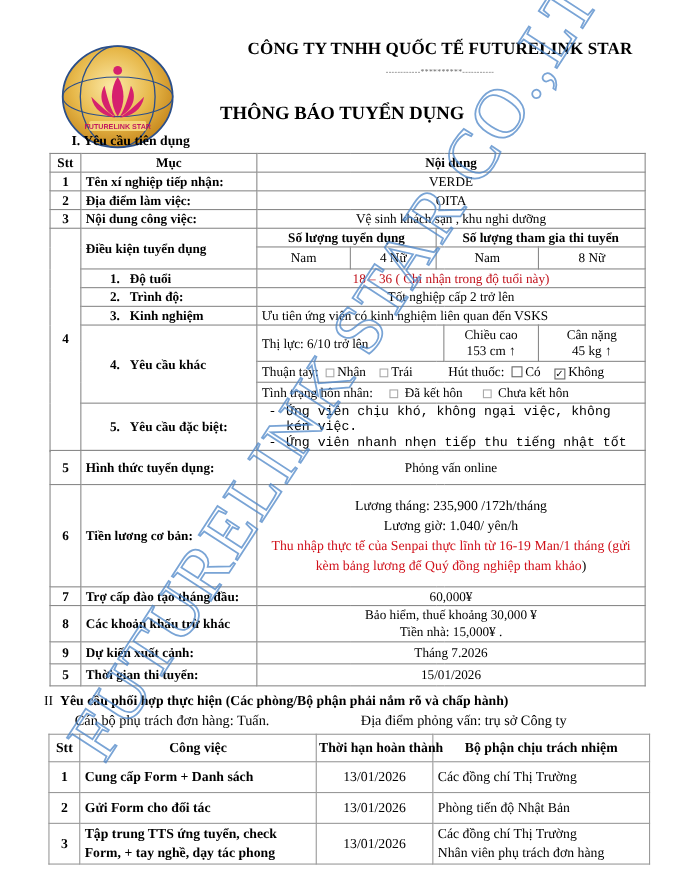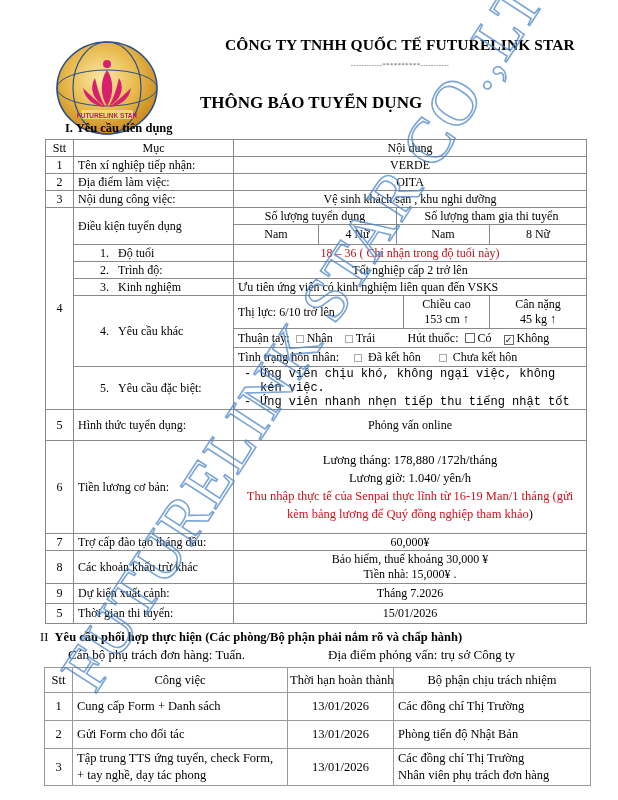--- a/index.html
+++ b/index.html
@@ -8,21 +8,21 @@
   .abs { position:absolute; }
   .logo { left:55px; top:40px; width:104px; height:96px; }
   .company { left:200px; top:36px; width:400px; text-align:center; font-weight:bold; font-size:15.5px; letter-spacing:0.1px; }
   .sep { left:325px; top:61px; width:150px; text-align:center; font-size:7px; color:#555; letter-spacing:0.3px; }
   .title { left:200px; top:93px; width:400px; text-align:left; font-weight:bold; font-size:17px; }
   .sec1 { left:65px; top:121px; font-weight:bold; font-size:12.5px; }
   table { border-collapse:collapse; font-size:12px; }
   td, th { border:1px solid #8a8a8a; padding:0 4px; line-height:15px; }
   .t1 { left:45px; top:139px; width:541px; table-layout:fixed; }
   .t1 td { height:16px; }
-  .b { font-weight:normal; }
+  .b { font-weight:bold; }
   .c { text-align:center; }
   .red { color:#c0101a; }
   .red-b { color:#d0101a; font-weight:normal; }
   .ind { padding-left:26px; }
   .sub { display:inline-block; width:18px; }
   .chk { display:inline-block; width:8px; height:8px; border:1px solid #666; vertical-align:-1px; margin:0 3px; font-size:9px; line-height:8px; text-align:center; }
   .chk.small { width:6px; height:6px; border-color:#aaa; }
   .chk.on::after { content:"✓"; font-size:9px; }
   .bullets { margin:0; padding:0; list-style:none; }
   .bullets li { padding-left:22px; position:relative; line-height:14px;font-family:Liberation Mono, monospace; }
@@ -169,21 +169,21 @@
   <tr>
     <td class="b c" style="height:30px">5</td>
     <td class="b">Hình thức tuyển dụng:</td>
     <td class="c" colspan="5">Phỏng vấn online</td>
   </tr>
 
   <tr>
     <td class="b c" style="height:92px">6</td>
     <td class="b">Tiền lương cơ bản:</td>
     <td class="c" colspan="5" style="font-size:12.5px;line-height:18px">
-      <div>Lương tháng: 178,880 /172h/tháng</div>
+      <div>Lương tháng: 235,900 /172h/tháng</div>
       <div>Lương giờ: 1.040/ yên/h</div>
       <div><span class="red-b">Thu nhập thực tế của Senpai thực lĩnh từ 16-19 Man/1 tháng (gửi kèm bảng lương để Quý đồng nghiệp tham khảo</span><span>)</span></div>
     </td>
   </tr>
 
   <tr>
     <td class="b c">7</td>
     <td class="b">Trợ cấp đào tạo tháng đầu:</td>
     <td class="c" colspan="5">60,000¥</td>
   </tr>

